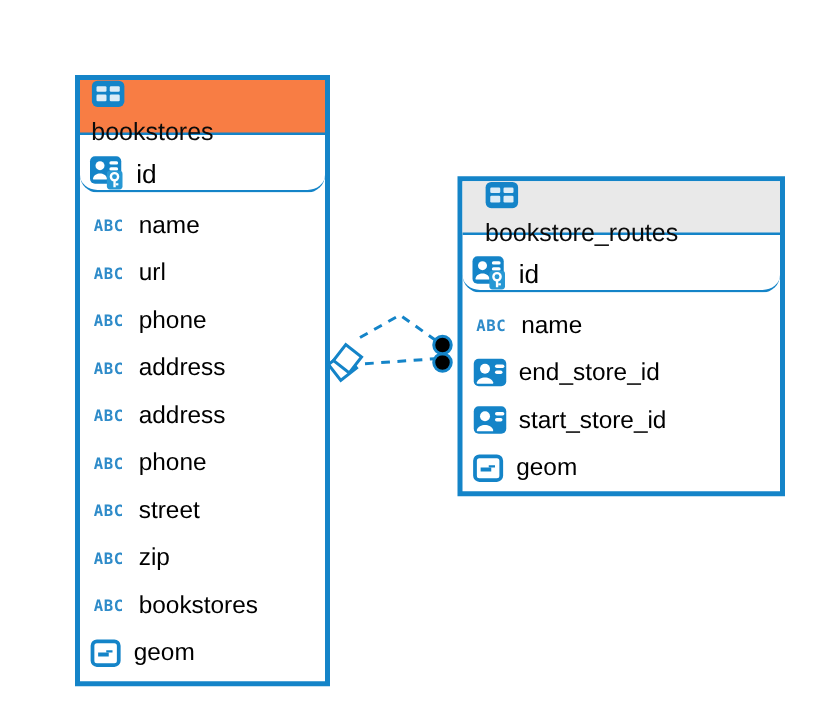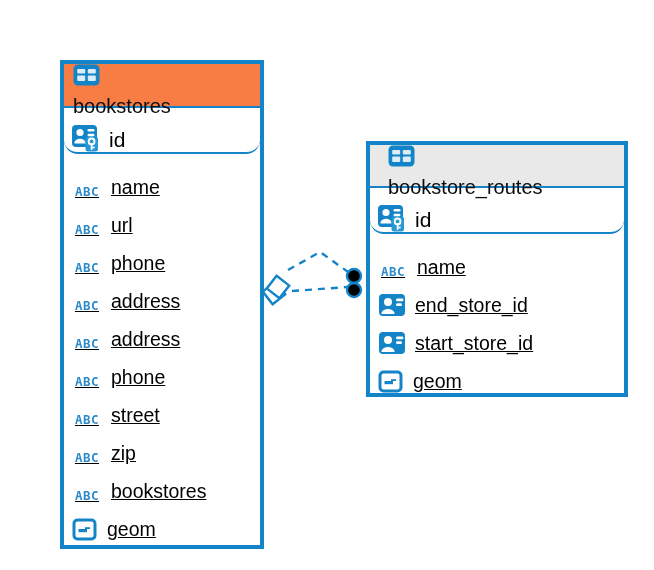--- a/index.html
+++ b/index.html
@@ -18,22 +18,22 @@
   .table-header.orange{background:#f87d44;}
   .table-header.gray{background:#e9e9e9;}
   .table-title{font-size:20px;color:#0b0b0b;white-space:nowrap;}
   .pk-row{
     display:flex;align-items:flex-end;gap:8px;padding-left:7px;
     border-bottom:2px solid #1484c8;box-sizing:border-box;
     font-weight:normal;font-size:21px;border-radius:14px;
   }
   .fields{padding:7px 0 6px 0;}
   .field-row{
-    display:flex;align-items:flex-end;gap:9px;padding-left:8px;
-    height:38px;font-size:19.5px;box-sizing:border-box;white-space:nowrap;text-decoration:underline;
+    display:flex;align-items:center;gap:9px;padding-left:8px;
+    height:38px;font-size:19.5px;box-sizing:border-box;white-space:nowrap;
   }
   .icon{flex:0 0 auto;display:flex;align-items:center;justify-content:center;}
   .abc-icon{
     width:30px;text-align:center;
     font-family:"DejaVu Sans Mono",monospace;font-weight:bold;
     font-size:12.5px;letter-spacing:0.5px;color:#2e8bc9;
   }
   #bookstores{left:60px;top:60px;width:204px;height:489px;}
   #bookstores .table-header{height:44px;}
   #bookstores .pk-row{height:46px;}

